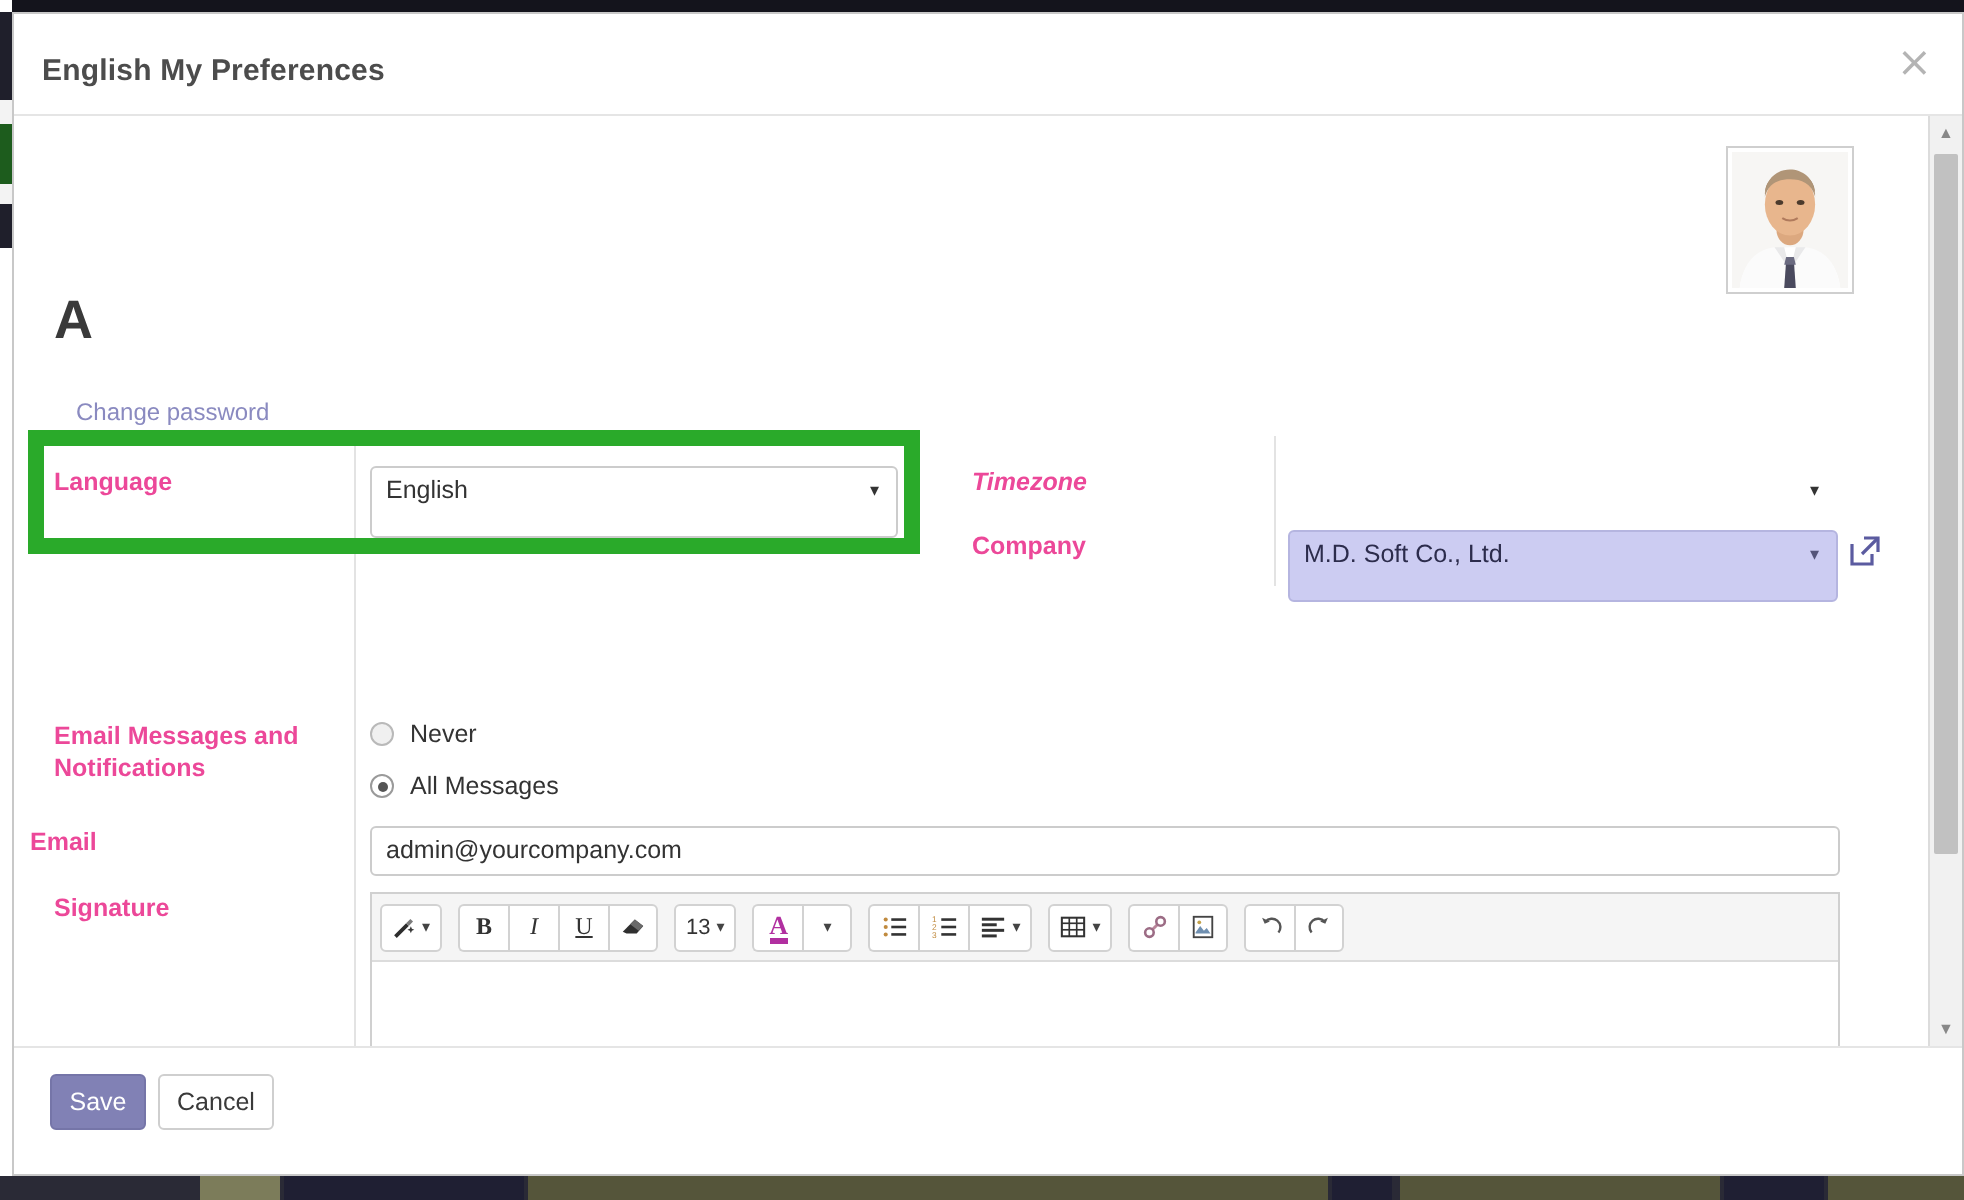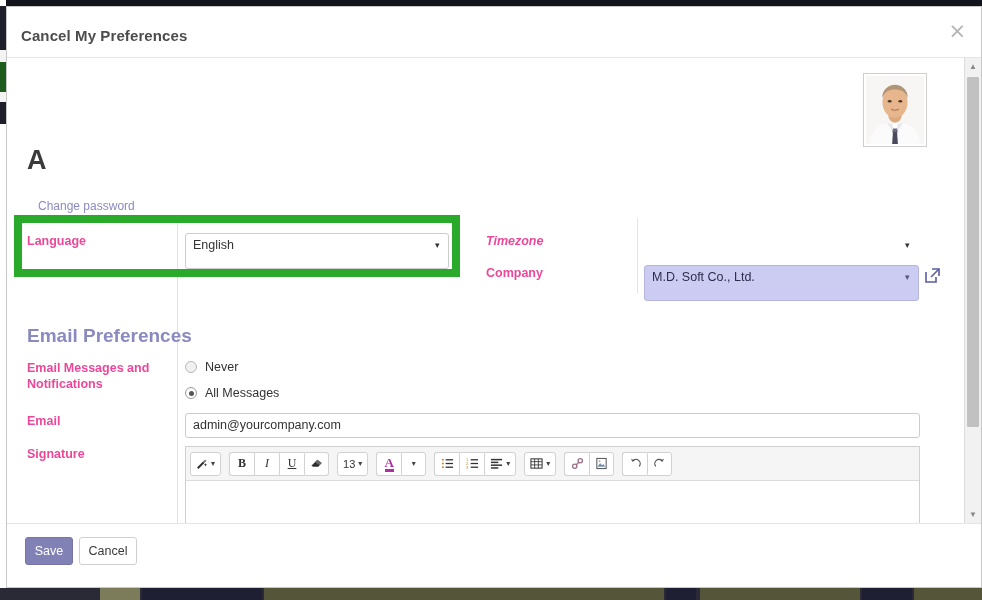--- a/index.html
+++ b/index.html
@@ -239,21 +239,21 @@
   .radio-dot.checked::after {
     content: "";
     position: absolute;
     left: 2.5px; top: 2.5px;
     width: 5px; height: 5px;
     border-radius: 50%;
     background: #555;
   }
 
   
-  #label-email  { left: 20px;  top: 356px; }
+  #label-email  { left: 8px;  top: 356px; }
   #input-email  {
     left: 178px; top: 355px; width: 735px;
     height: 25px; line-height: 23px;
     padding: 0 7px;
   }
 
   
   #label-signature { left: 20px; top: 389px; }
 
   #signature-editor {
@@ -396,21 +396,21 @@
   <div class="tb" style="left:264px;width:400px;background:#55553a;"></div>
   <div class="tb" style="left:666px;width:30px;background:#1f1f33;"></div>
   <div class="tb" style="left:700px;width:160px;background:#55553a;"></div>
   <div class="tb" style="left:862px;width:50px;background:#1f1f33;"></div>
   <div class="tb" style="left:914px;width:68px;background:#55553a;"></div>
 </div>
 
 <div id="modal">
 
   <div id="modal-header">
-    <div id="modal-title">Cancel My Preferences</div>
+    <div id="modal-title">English My Preferences</div>
     <div id="modal-close">×</div>
   </div>
 
   <div id="modal-body">
 
     <div id="form-area">
 
       <div id="avatar-box">
         <div id="avatar-img">
           <svg viewBox="0 0 60 70" width="100%" height="100%" preserveAspectRatio="none">
@@ -450,21 +450,20 @@
       <div class="field-input" id="input-company">M.D. Soft Co., Ltd.</div>
       <div class="select-caret" id="caret-company">▾</div>
       <div id="company-external-link">
         <svg viewBox="0 0 20 20" width="20" height="20">
           <path d="M4 7 L4 17 L14 17 L14 12" stroke="#5b5ba0" stroke-width="1.6" fill="none"></path>
           <path d="M10 4 L17 4 L17 11" stroke="#5b5ba0" stroke-width="1.6" fill="none"></path>
           <path d="M9 12 L17 4" stroke="#5b5ba0" stroke-width="1.6" fill="none"></path>
         </svg>
       </div>
 
-      <div id="section-email-prefs">Email Preferences</div>
 
       <div class="field-label" id="label-notif">Email Messages and Notifications</div>
 
       <div class="radio-row" id="radio-never">
         <span class="radio-dot"></span>
         <span>Never</span>
       </div>
       <div class="radio-row" id="radio-all">
         <span class="radio-dot checked"></span>
         <span>All Messages</span>

